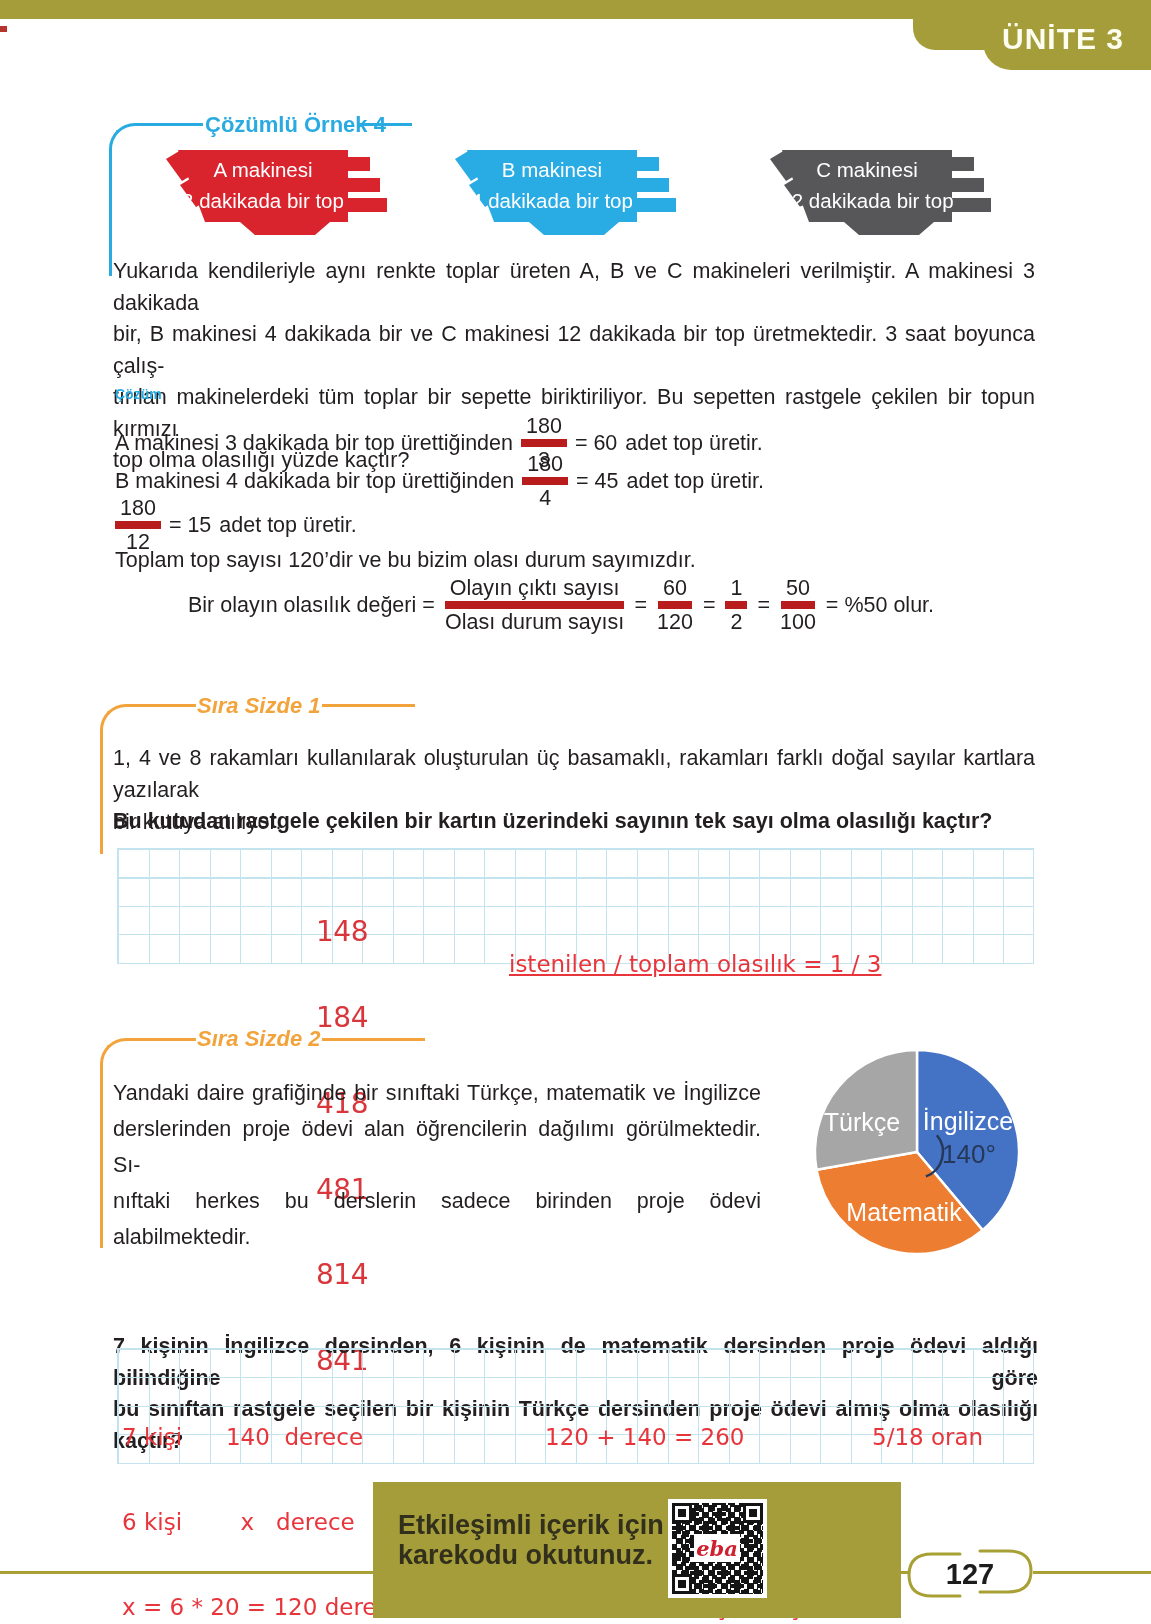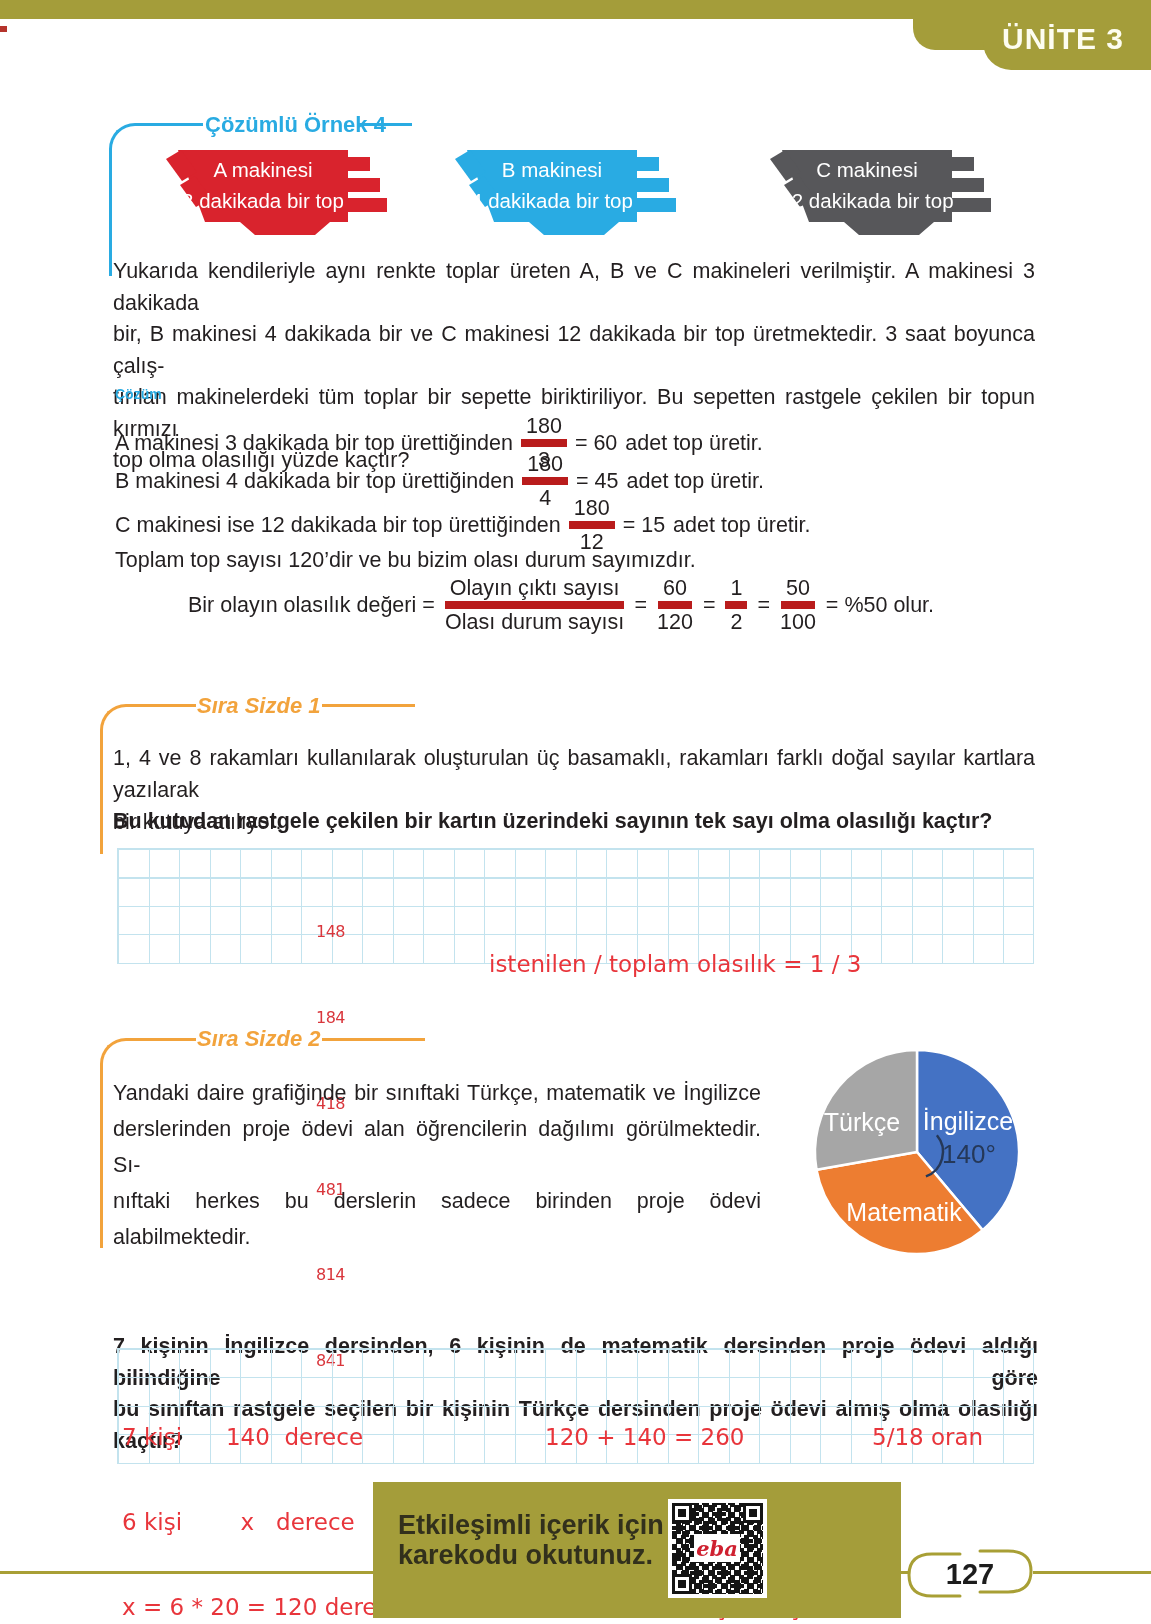--- a/index.html
+++ b/index.html
@@ -27,21 +27,21 @@
   
   .step{display:flex;align-items:center;gap:8px;font-size:21.5px;white-space:nowrap;}
   .frac{display:inline-flex;flex-direction:column;align-items:center;line-height:1.12;font-size:21.5px;}
   .frac .fnum{padding:0 5px 1px 5px;border-bottom:8px solid #b91c1c;}
   .frac .fden{padding-top:1px;}
   
   .grid{border:1px solid #c3e3ee;background-image:
     repeating-linear-gradient(to right,#c3e3ee 0 1px,transparent 1px 30.53px),
     repeating-linear-gradient(to bottom,#c3e3ee 0 1px,transparent 1px 28.5px);}
   .hw{font-family:"DejaVu Sans",sans-serif;color:#e8353b;white-space:pre;}
-  .answers{font-size:16px;line-height:28.6px;color:#d9363c;letter-spacing:-0.5px;font-weight:500;}
+  .answers{font-size:28px;line-height:28.6px;color:#d9363c;letter-spacing:-0.5px;font-weight:500;}
   .hwnote{font-size:23px;}
   .hwcol{font-size:23px;line-height:28.4px;}
   
   .footer-box{left:373px;top:1482px;width:528px;height:136px;background:#a49d3a;}
   .footer-text{left:398px;top:1510px;width:268px;font-size:27px;font-weight:bold;line-height:30px;color:#32301c;}
   .pageline{height:2.5px;background:#a89f35;top:1571px;}
   .qr{left:668px;top:1499px;width:99px;height:99px;background:#ffffff;}
   .qr-pat{position:absolute;left:4px;top:4px;right:4px;bottom:4px;
     background:
       repeating-conic-gradient(#141414 0% 25%,transparent 25% 50%) 0px 0px/9px 9px,
@@ -112,21 +112,20 @@
   <div class="abs step" style="left:115px;top:452px;">
     <span>B makinesi 4 dakikada bir top ürettiğinden</span>
     <span class="frac">
         <span class="fnum">180</span>
         <span class="fden">4</span>
       </span>
     <span>= 45</span>
     <span>adet top üretir.</span>
   </div>
   <div class="abs step" style="left:115px;top:496px;">
-    <span>C makinesi ise 12 dakikada bir top ürettiğinden</span>
     <span class="frac">
         <span class="fnum">180</span>
         <span class="fden">12</span>
       </span>
     <span>= 15</span>
     <span>adet top üretir.</span>
   </div>
 
   <div class="abs para" style="left:115px;top:545px;">Toplam top sayısı 120’dir ve bu bizim olası durum sayımızdır.</div>
 
@@ -166,21 +165,21 @@
 
   <div class="abs grid" style="left:117px;top:848px;width:915px;height:114px;"></div>
   <div class="abs hw answers" style="left:316px;top:861px;">
     <div>148</div>
     <div>184</div>
     <div>418</div>
     <div>481</div>
     <div>814</div>
     <div>841</div>
   </div>
-  <div class="abs hw hwnote" style="left:489px;top:951px;">istenilen / toplam olasılık = 1 / 3</div>
+  <div class="abs hw hwnote" style="left:509px;top:951px;text-decoration:underline;">istenilen / toplam olasılık = 1 / 3</div>
 
   <div class="abs bracket orange" style="left:100px;top:1038px;width:93px;height:207px;background:none;"></div>
   <div class="abs sec-label orange-t" style="left:197px;top:1026px;">Sıra Sizde 2</div>
   <div class="abs hline orange" style="left:322px;top:1038px;width:103px;"></div>
 
   <div class="abs para" style="left:113px;top:1075px;width:648px;line-height:36px;">
     <div class="jline">Yandaki daire grafiğinde bir sınıftaki Türkçe, matematik ve İngilizce</div>
     <div class="jline">derslerinden proje ödevi alan öğrencilerin dağılımı görülmektedir. Sı-</div>
     <div class="jline">nıftaki herkes bu derslerin sadece birinden proje ödevi alabilmektedir.</div>
   </div>

